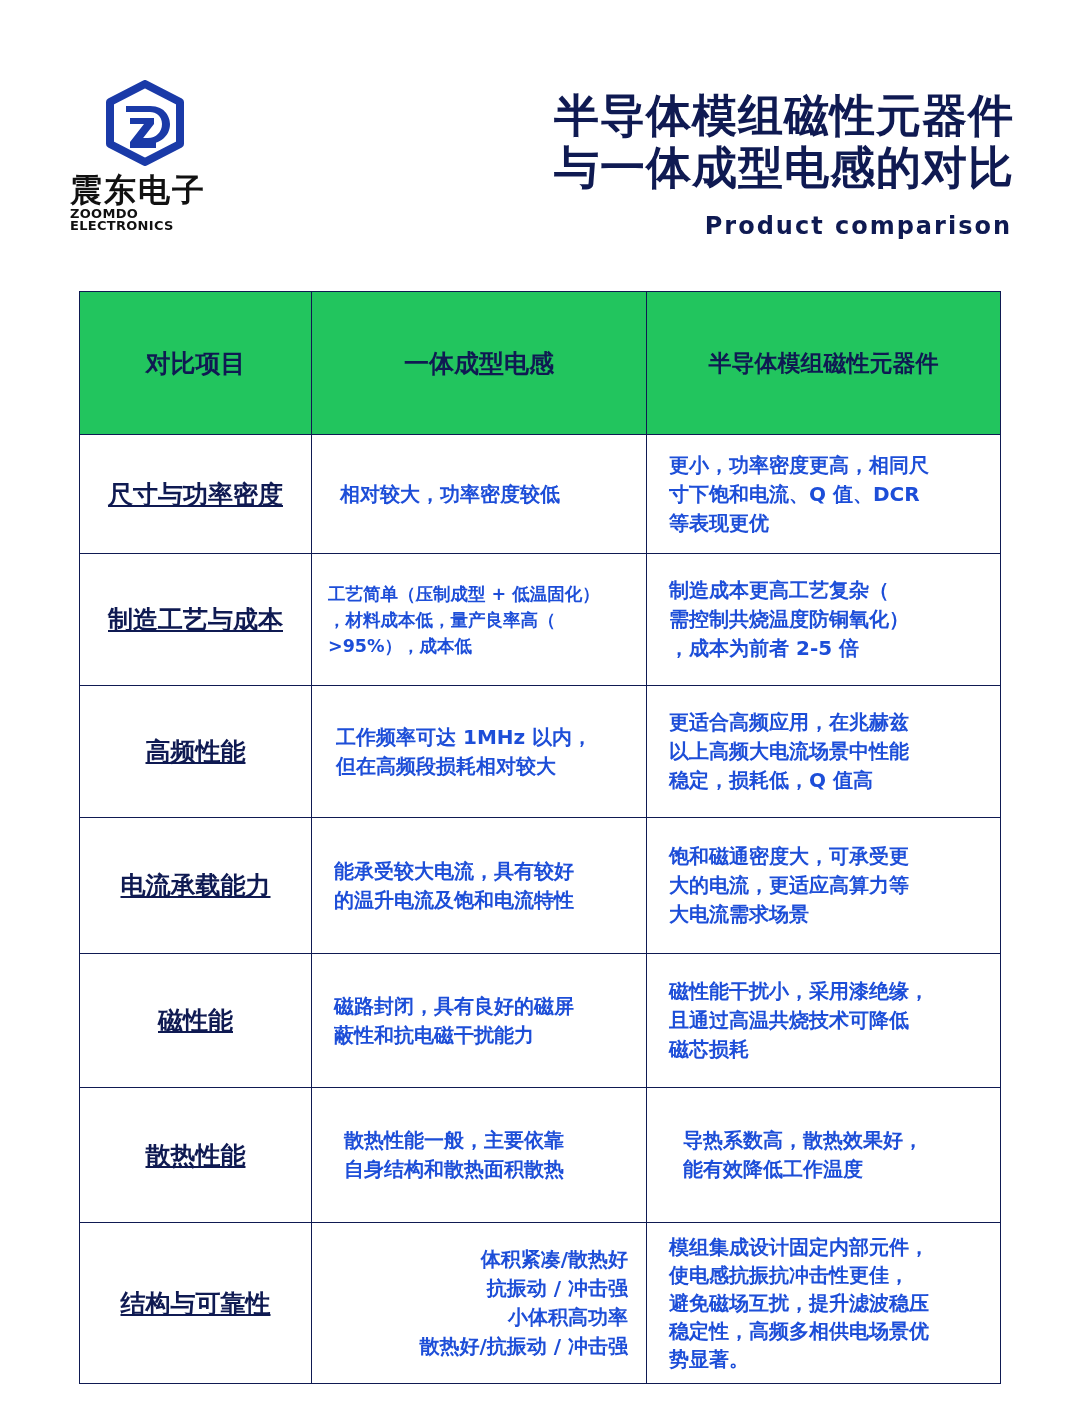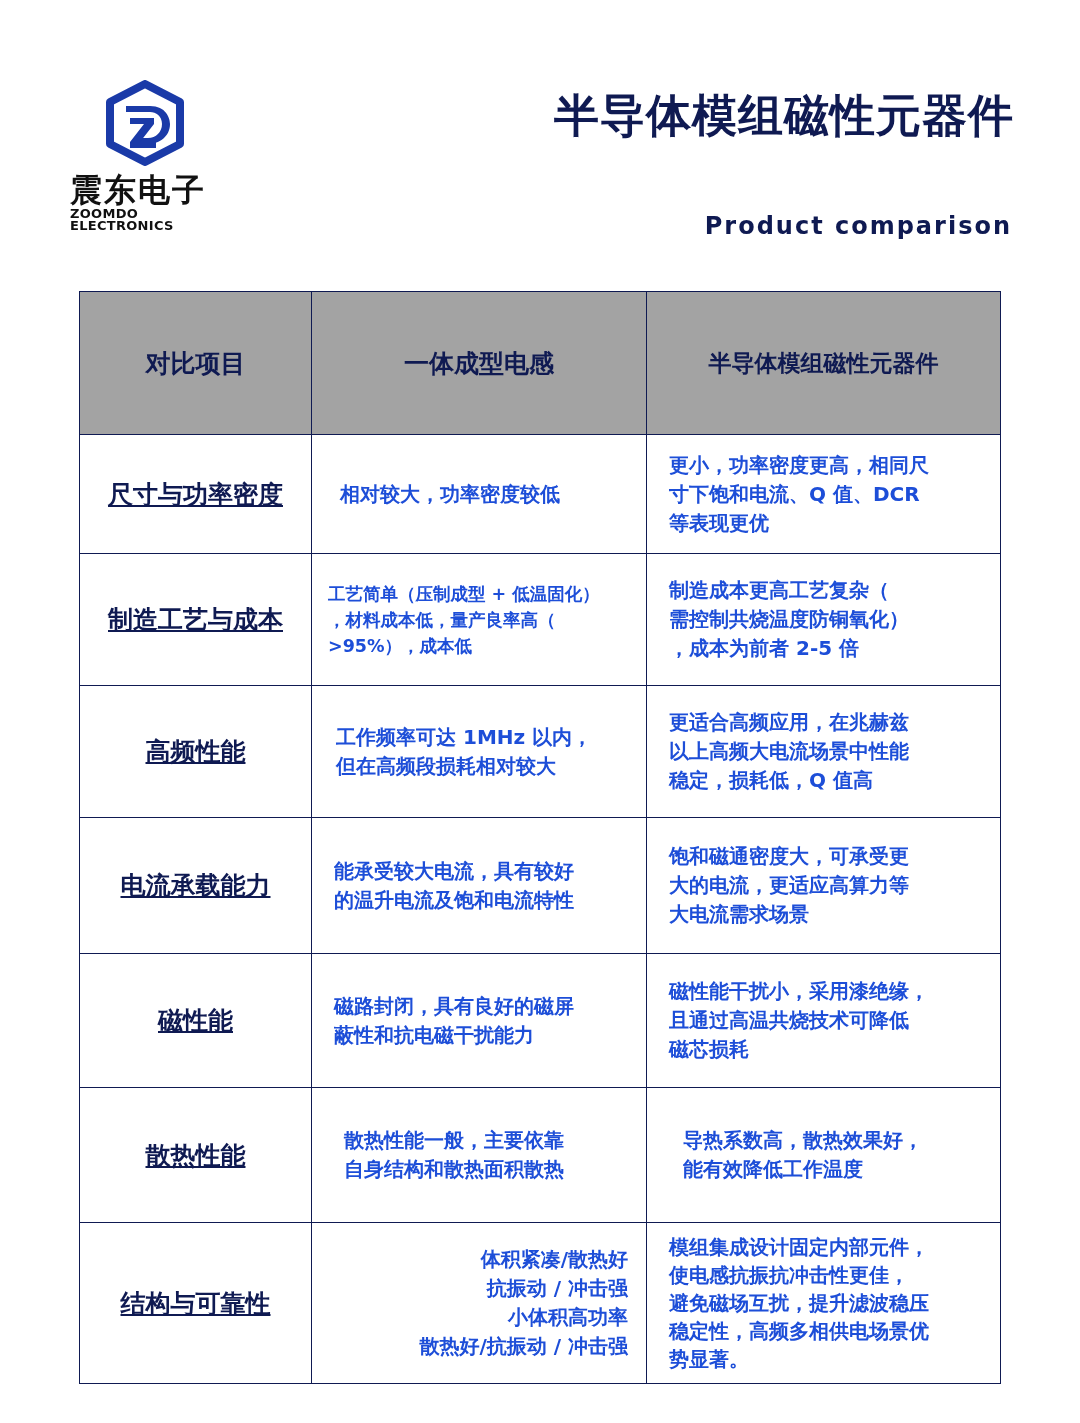--- a/index.html
+++ b/index.html
@@ -10,21 +10,21 @@
     .logo svg { display: block; margin: 0 auto; }
     .logo-cn { font-size: 32px; font-weight: bold; color: #111111; letter-spacing: 2px; line-height: 36px; margin-top: 6px; }
     .logo-en { font-size: 13px; font-weight: bold; color: #111111; letter-spacing: 0.3px; line-height: 12px; }
 
     .title { position: absolute; right: 66px; top: 90px; text-align: right; }
     .title-line { font-size: 45px; font-weight: bold; color: #0f1a52; line-height: 52px; letter-spacing: 1px; }
     .subtitle { position: absolute; right: 68px; top: 212px; font-size: 24px; font-weight: bold; color: #0f1a52; letter-spacing: 2px; }
 
     .table { position: absolute; left: 79px; top: 291px; width: 921px; border-collapse: collapse; table-layout: fixed; }
     .table td, .table th { border: 1.5px solid #0f1a52; vertical-align: middle; }
-    .table th { background: #a3a3a3; height: 143px; font-weight: bold; font-size: 25px; color: #0f1a52; text-align: center; }
+    .table th { background: #22c55e; height: 143px; font-weight: bold; font-size: 25px; color: #0f1a52; text-align: center; }
     .table th.h3 { font-size: 23px; }
     .col1 { width: 232px; }
     .col2 { width: 335px; }
     .col3 { width: 354px; }
     .cat { text-align: center; font-size: 25px; font-weight: bold; color: #0f1a52; text-decoration: underline; }
     .cell { font-size: 20px; font-weight: bold; color: #1d4ed8; line-height: 29px; padding: 0 18px 0 22px; }
     .cell.small { font-size: 17.5px; line-height: 26px; padding-left: 16px; padding-right: 6px; }
     .cell.c2 { padding-left: 24px; }
     .cell.center { padding-left: 28px; }
     .cell.list { padding-left: 40px; text-align: right; }
@@ -39,20 +39,21 @@
     <polygon points="41,4 76,22 76,64 41,82 6,64 6,22" fill="none" stroke="#1a3aa8" stroke-width="8" stroke-linejoin="round"></polygon>
     <path d="M22,26 L46,26 C62,26 66,38 66,44 C66,56 56,64 44,64 L30,64 L30,58 L44,58 C52,58 58,52 58,44 C58,36 52,32 46,32 L22,32 Z" fill="#1a3aa8"></path>
     <path d="M26,38 L50,38 L50,44 L36,62 L52,62 L52,68 L26,68 L26,62 L40,44 L26,44 Z" fill="#1a3aa8"></path>
   </svg>
   <div class="logo-cn">震东电子</div>
   <div class="logo-en">ZOOMDO ELECTRONICS</div>
 </div>
 
 <div class="title">
   <div class="title-line">半导体模组磁性元器件</div>
+  <div class="title-line">与一体成型电感的对比</div>
 </div>
 <div class="subtitle">Product comparison</div>
 
 <table class="table">
   <colgroup>
       <col class="col1">
       <col class="col2">
       <col class="col3">
     </colgroup>
   <thead>

